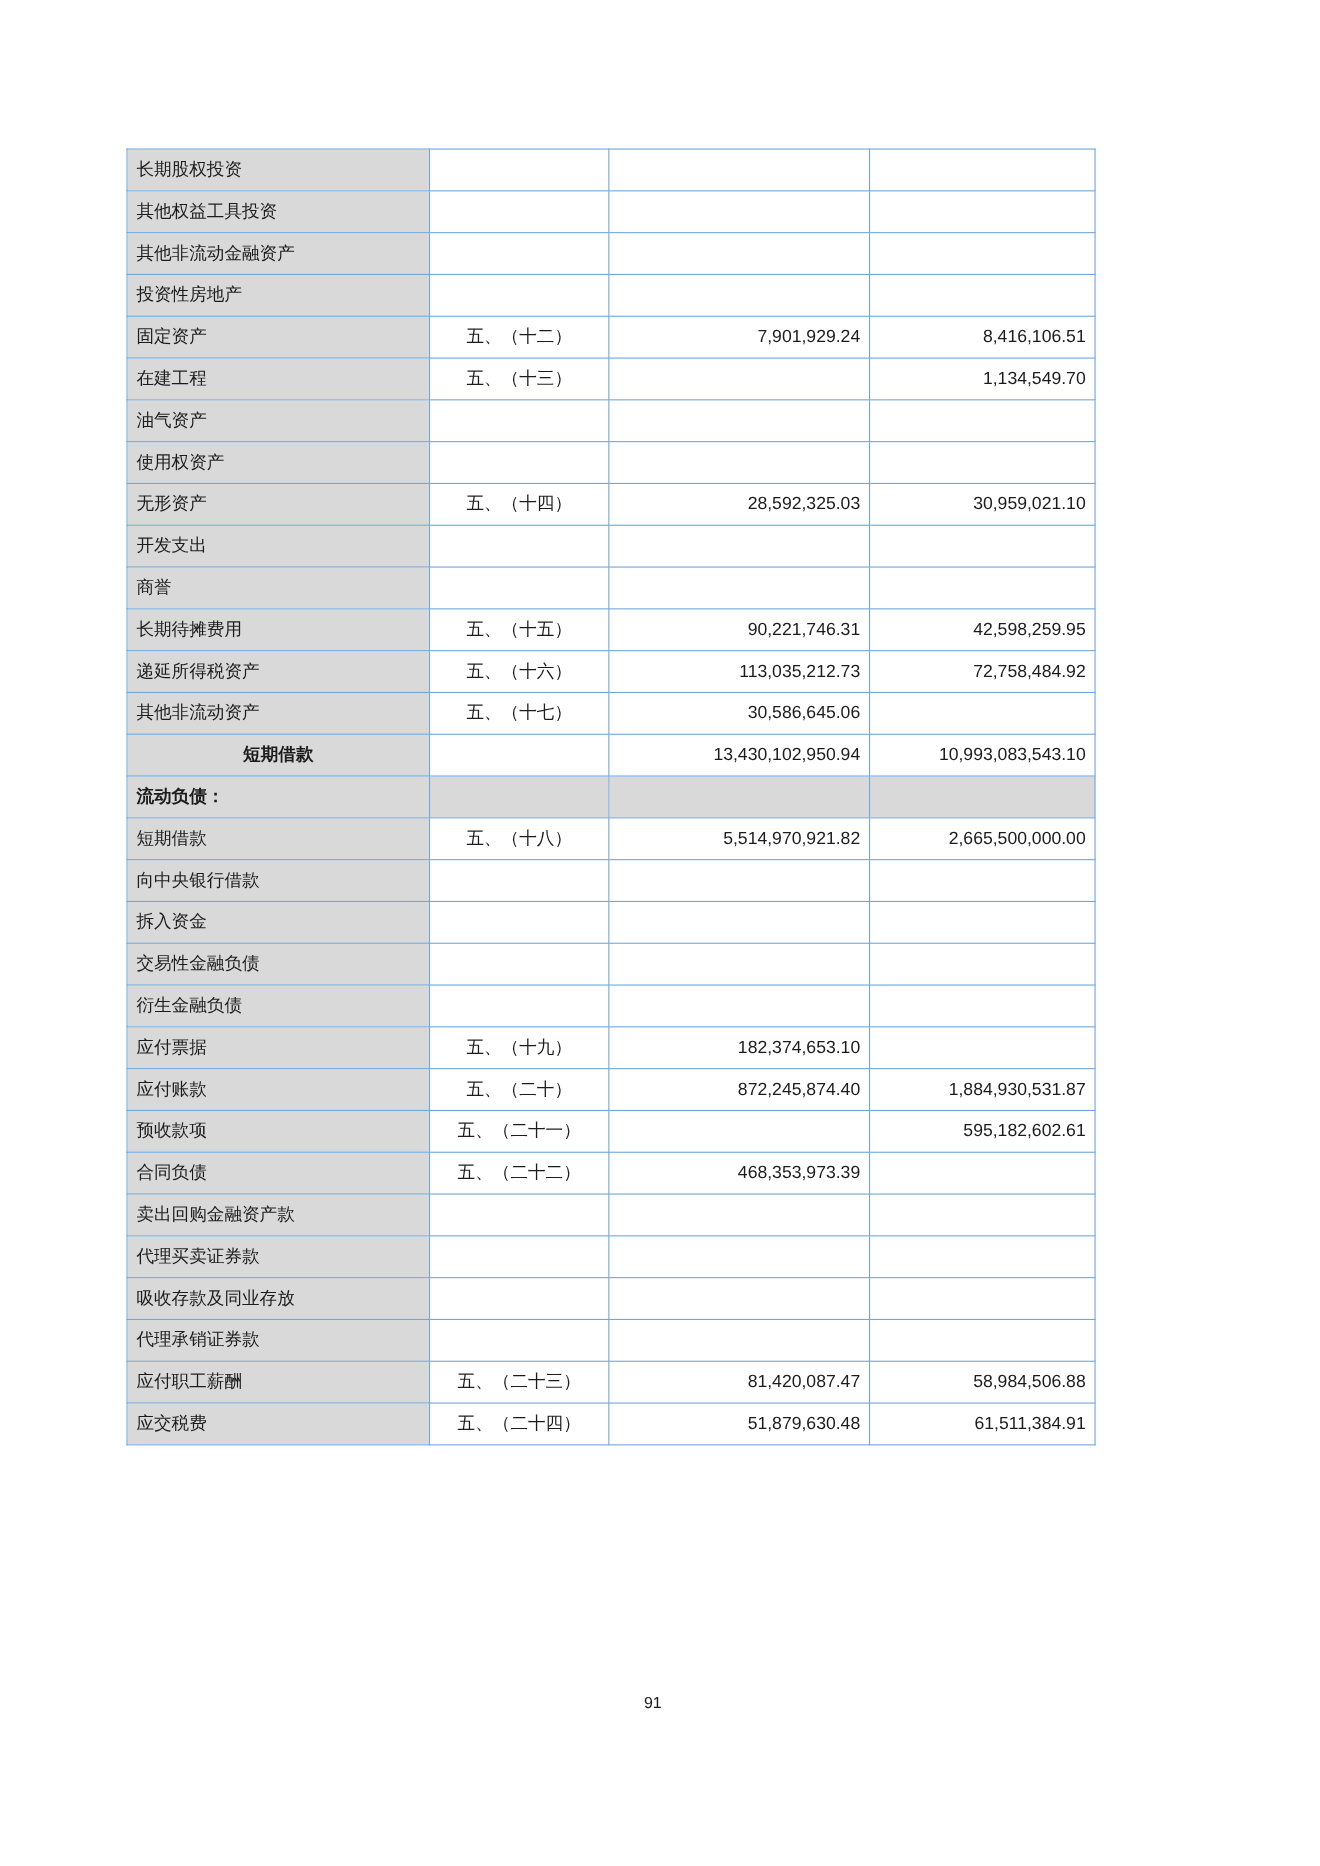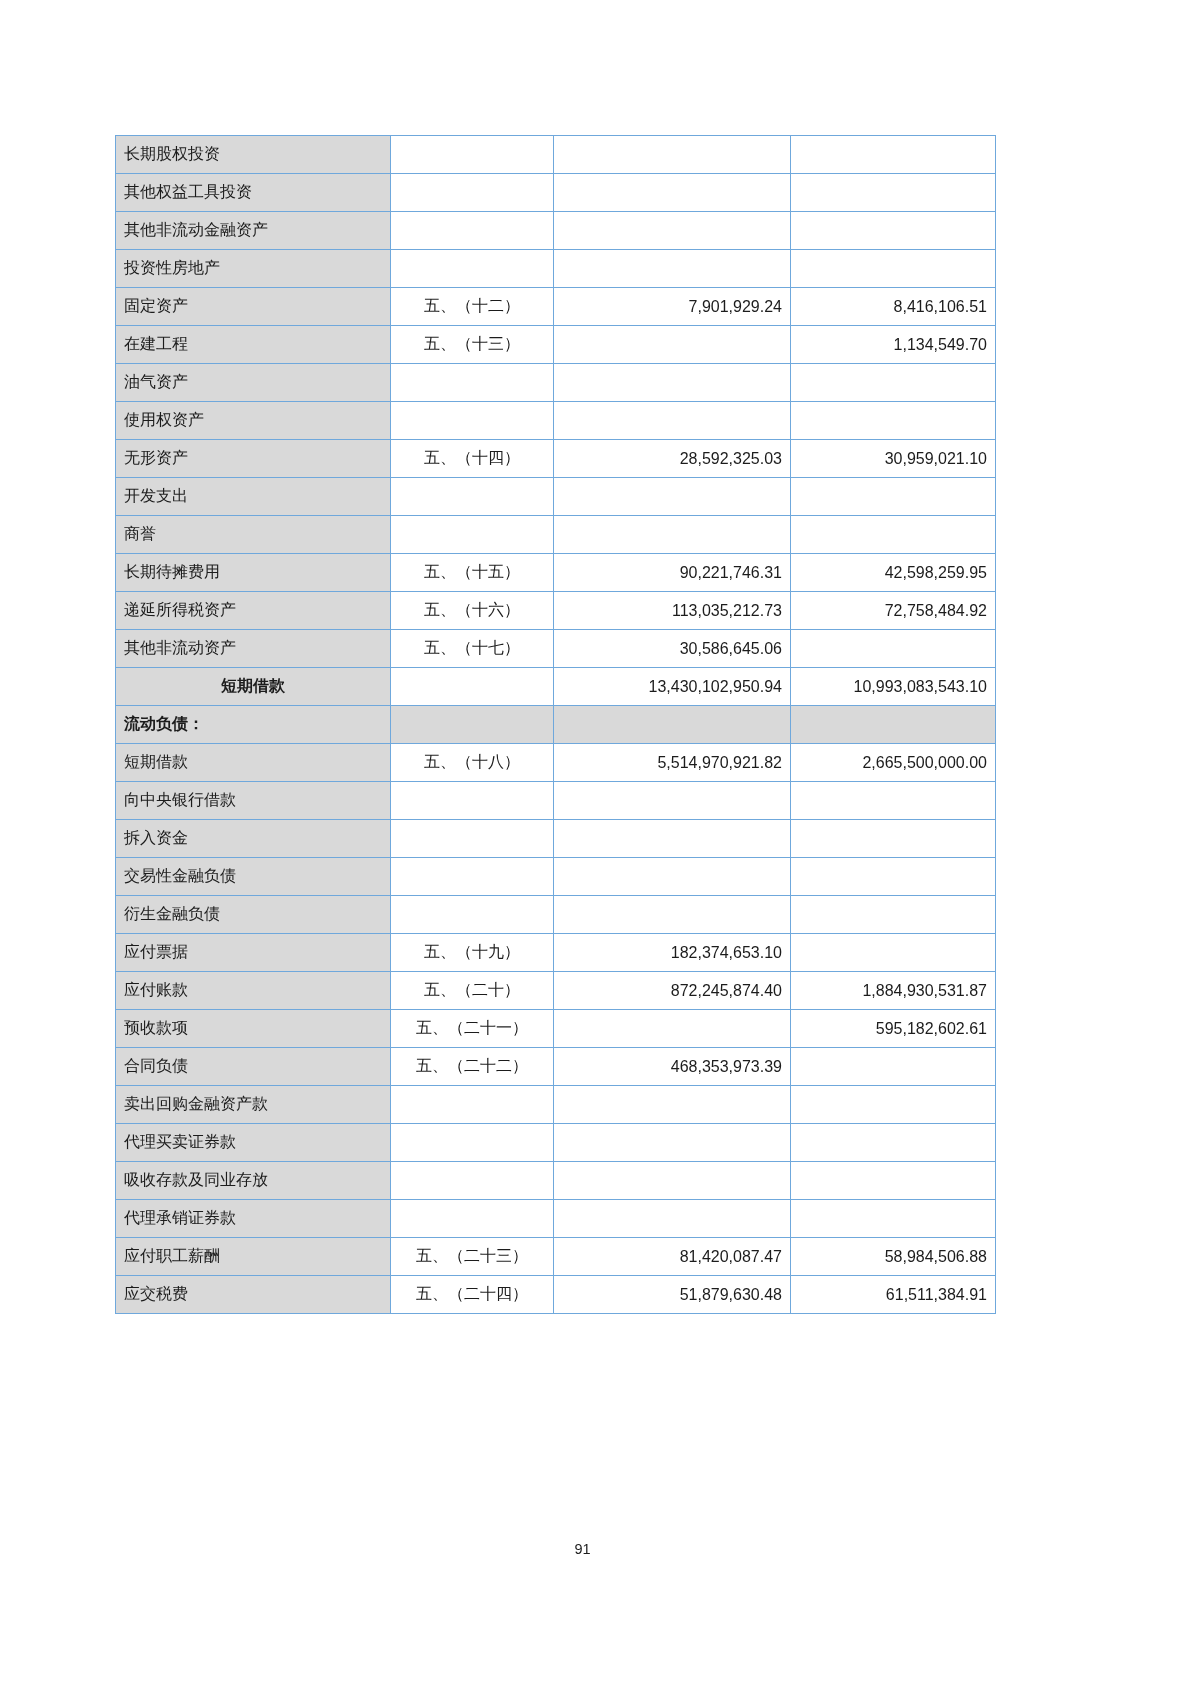--- a/index.html
+++ b/index.html
@@ -67,20 +67,21 @@
   }
   .page-number {
     position: absolute;
     top: 1541px;
     left: 0;
     width: 1165px;
     text-align: center;
     font-size: 14.5px;
     color: #1c1c1c;
     font-family: "Liberation Sans", sans-serif;
+    padding-left: 11px;
   }
 </style>
 </head>
 <body>
 
 <div class="page">
   <table class="balance-sheet">
     <colgroup>
       <col style="width:275px">
       <col style="width:163px">

